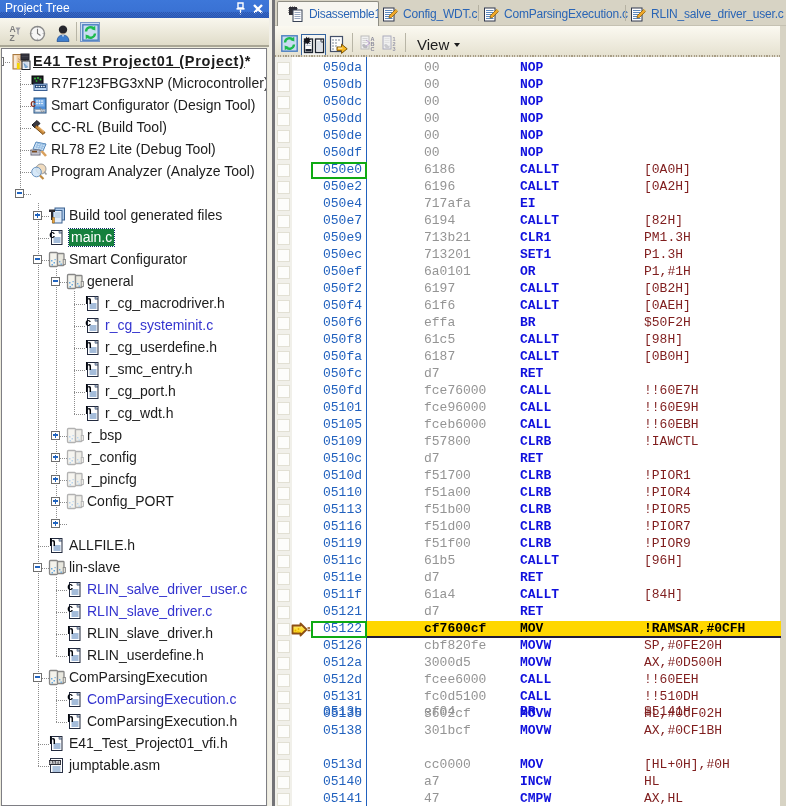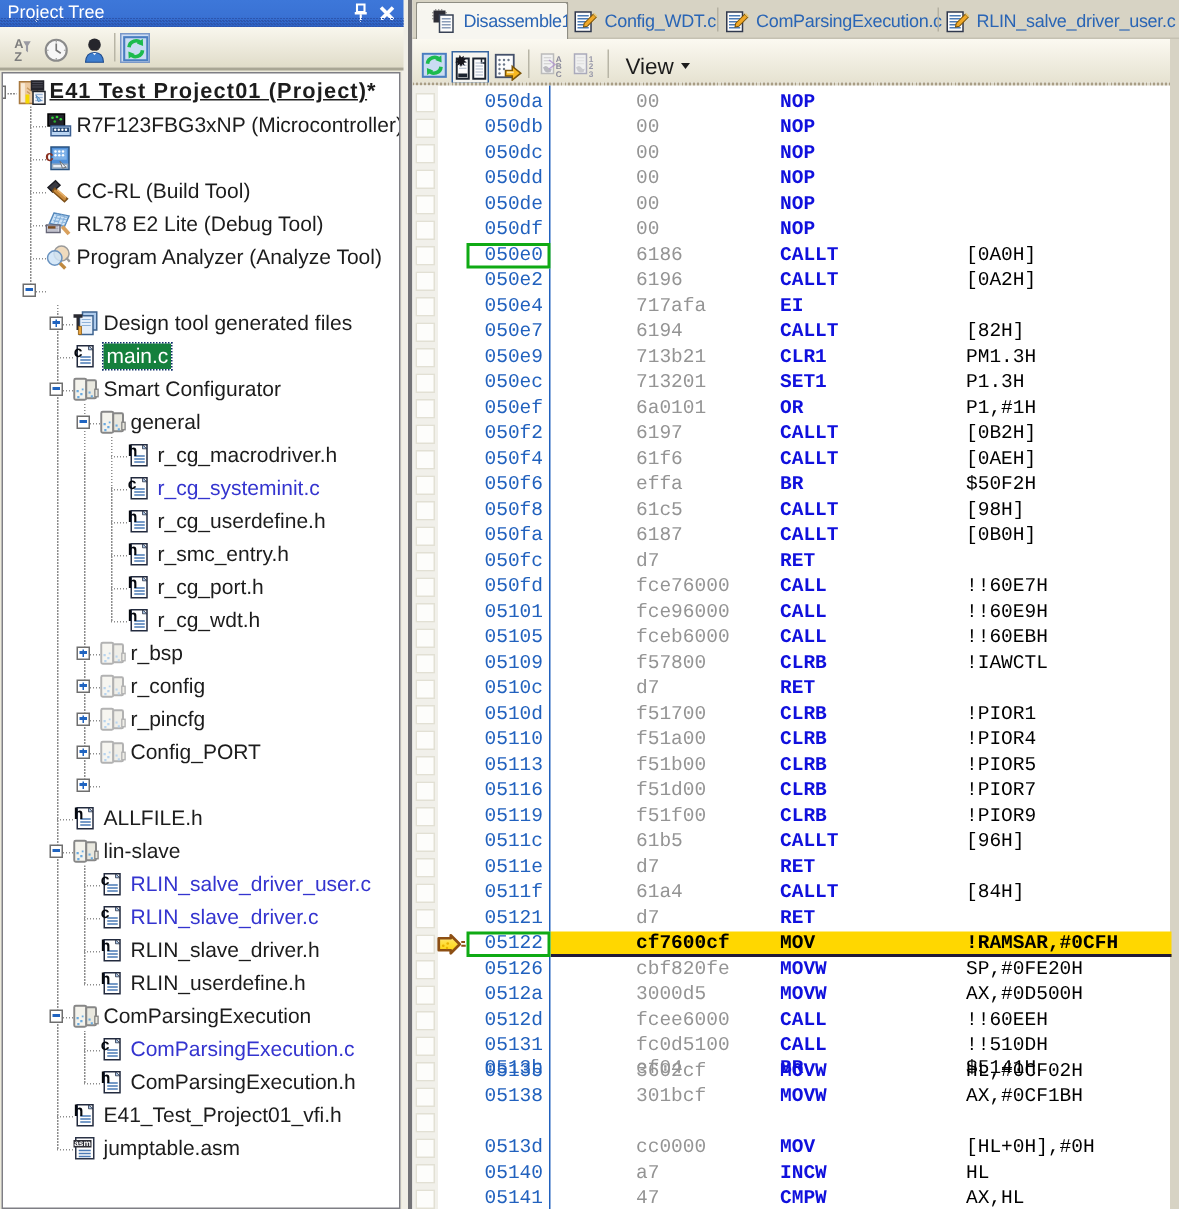--- a/index.html
+++ b/index.html
@@ -34,21 +34,21 @@
 .rtbsep{position:absolute;top:33px;width:1px;height:19px;background:#b8b5a6}
 .viewbtn{position:absolute;left:417px;top:35.5px;font-size:15px;color:#1c1c1c}
 .viewbtn:after{content:"";display:inline-block;margin-left:5px;vertical-align:3px;border-left:3.5px solid transparent;border-right:3.5px solid transparent;border-top:4px solid #1c1c1c}
 .gutter{left:275px;top:57px;width:17px;height:749px;background:#f1f0ea}
 .gbox{position:absolute;left:276.5px;width:13.5px;height:13px;background:#fdfdfb;border:0.5px solid #e2e0d4}
 .rstrip{left:780px;top:26px;width:6px;height:780px;background:#d7d3c4}
 .drow{position:absolute;left:292px;width:488px;height:17px;font-family:"Liberation Mono",monospace;font-size:13px;line-height:17px;white-space:pre}
 .da{position:absolute;left:31px;color:#2161be}
 .dc{position:absolute;left:132px;color:#949494}
 .dm{position:absolute;left:228px;color:#1010dd;font-weight:bold}
-.do{position:absolute;left:352px;color:#000000}
+.do{position:absolute;left:352px;color:#7f1d1d}
 .vline{left:366px;top:57px;width:1px;height:749px;background:#2161be}
 .yellow{left:366.5px;width:414px;background:#ffd700;border-bottom:2.5px solid #201a38}
 .greenbox{position:absolute;left:311px;width:55.5px;height:17px;border:2px solid #0faa14;background:#fff}
 .krow .dc,.krow .dm,.krow .do{color:#000;font-weight:bold}
 </style></head><body>
 <div class="ab lpanel"></div>
 <div class="ab splitbg"></div>
 <div class="ab split"></div>
 <div class="ab ltitle">Project Tree<span style="position:absolute;left:235px;top:2px"><svg width="11" height="14" viewBox="0 0 11 14">
         <path d="M3 1 h5 v5 h-5z" fill="none" stroke="#fff" stroke-width="1.4"></path>
@@ -139,20 +139,21 @@
             <circle cx="9.5" cy="4" r="0.8"></circle>
             <circle cx="12" cy="4" r="0.8"></circle>
             <circle cx="7" cy="6.5" r="0.8"></circle>
             <circle cx="9.5" cy="6.5" r="0.8"></circle>
             <circle cx="12" cy="6.5" r="0.8"></circle>
           </g>
           <rect x="5" y="12.5" width="10" height="2.5" fill="#e8eef6" stroke="#9ab"></rect>
           <text x="0.2" y="10" font-family="Liberation Sans" font-size="10" font-weight="bold" fill="#8a3020">c</text>
           <path d="M10 10.5l4 4-2.4.6z" fill="#e8f0fa" stroke="#666" stroke-width="0.6"></path>
         </svg></span>
+      <span class="tlabel" style="left:49.0px">Smart Configurator (Design Tool)</span>
     </div>
     <div class="hdot" style="left:17.5px;top:78.5px;width:12.5px"></div>
     <div class="trow" style="top:67.5px;left:0;width:264px">
       <span class="ticon" style="left:28.0px"><svg width="17" height="17" viewBox="0 0 17 17">
           <path d="M2 6 L7 1.5 L10 4.5 L5 9z" fill="#3a3a42" stroke="#1c1c22"></path>
           <path d="M6.5 6.5 L15 13.5 L13 15.5 L5 8.5z" fill="#c98a3c" stroke="#7c4f18"></path>
           <path d="M8 7.5 L14 12.8" stroke="#e8b16a" stroke-width="1.2"></path>
         </svg></span>
       <span class="tlabel" style="left:49.0px">CC-RL (Build Tool)</span>
     </div>
@@ -188,21 +189,21 @@
       <b></b>
     </div>
     <div class="trow" style="top:155.5px;left:0;width:264px">
       <span class="ticon" style="left:46.0px"><svg width="18" height="17" viewBox="0 0 18 17">
           <rect x="7" y="1" width="9.5" height="12" fill="#aecbec" stroke="#3d6390"></rect>
           <rect x="5" y="3.5" width="9" height="12.5" fill="#e4eefa" stroke="#3d6390"></rect>
           <path d="M6.5 6h6M6.5 8h6M6.5 10h6" stroke="#8fb2d8" stroke-width="0.8"></path>
           <path d="M1 2.5h6v2.4h-2V13H3V4.9H1z" fill="#2a2a32"></path>
           <rect x="4.2" y="10.5" width="2.2" height="5.5" fill="#e8a33c" stroke="#8a5a10" stroke-width="0.5"></rect>
         </svg></span>
-      <span class="tlabel" style="left:67.0px">Design tool generated files</span>
+      <span class="tlabel" style="left:67.0px">Build tool generated files</span>
     </div>
     <div class="hdot" style="left:35.5px;top:188.5px;width:12.5px"></div>
     <div class="trow" style="top:177.5px;left:0;width:264px">
       <span class="ticon" style="left:46.0px"><svg width="17" height="17" viewBox="0 0 17 17">
           <rect x="3.5" y="1.5" width="10.5" height="14" fill="#fefefe" stroke="#222a3e"></rect>
           <path d="M11 1.5 L14 4.2 L11 4.2z" fill="#a8c4e4" stroke="#222a3e" stroke-width="0.5"></path>
           <path d="M5.5 9h7M5.5 11h7M5.5 13h7" stroke="#4a7ab5" stroke-width="1"></path>
           <text x="1.2" y="9" font-family="Liberation Sans" font-size="10.5" font-weight="bold" fill="#05080e">c</text>
         </svg></span>
       <span class="tlabel sel" style="left:67.0px">main.c</span>

